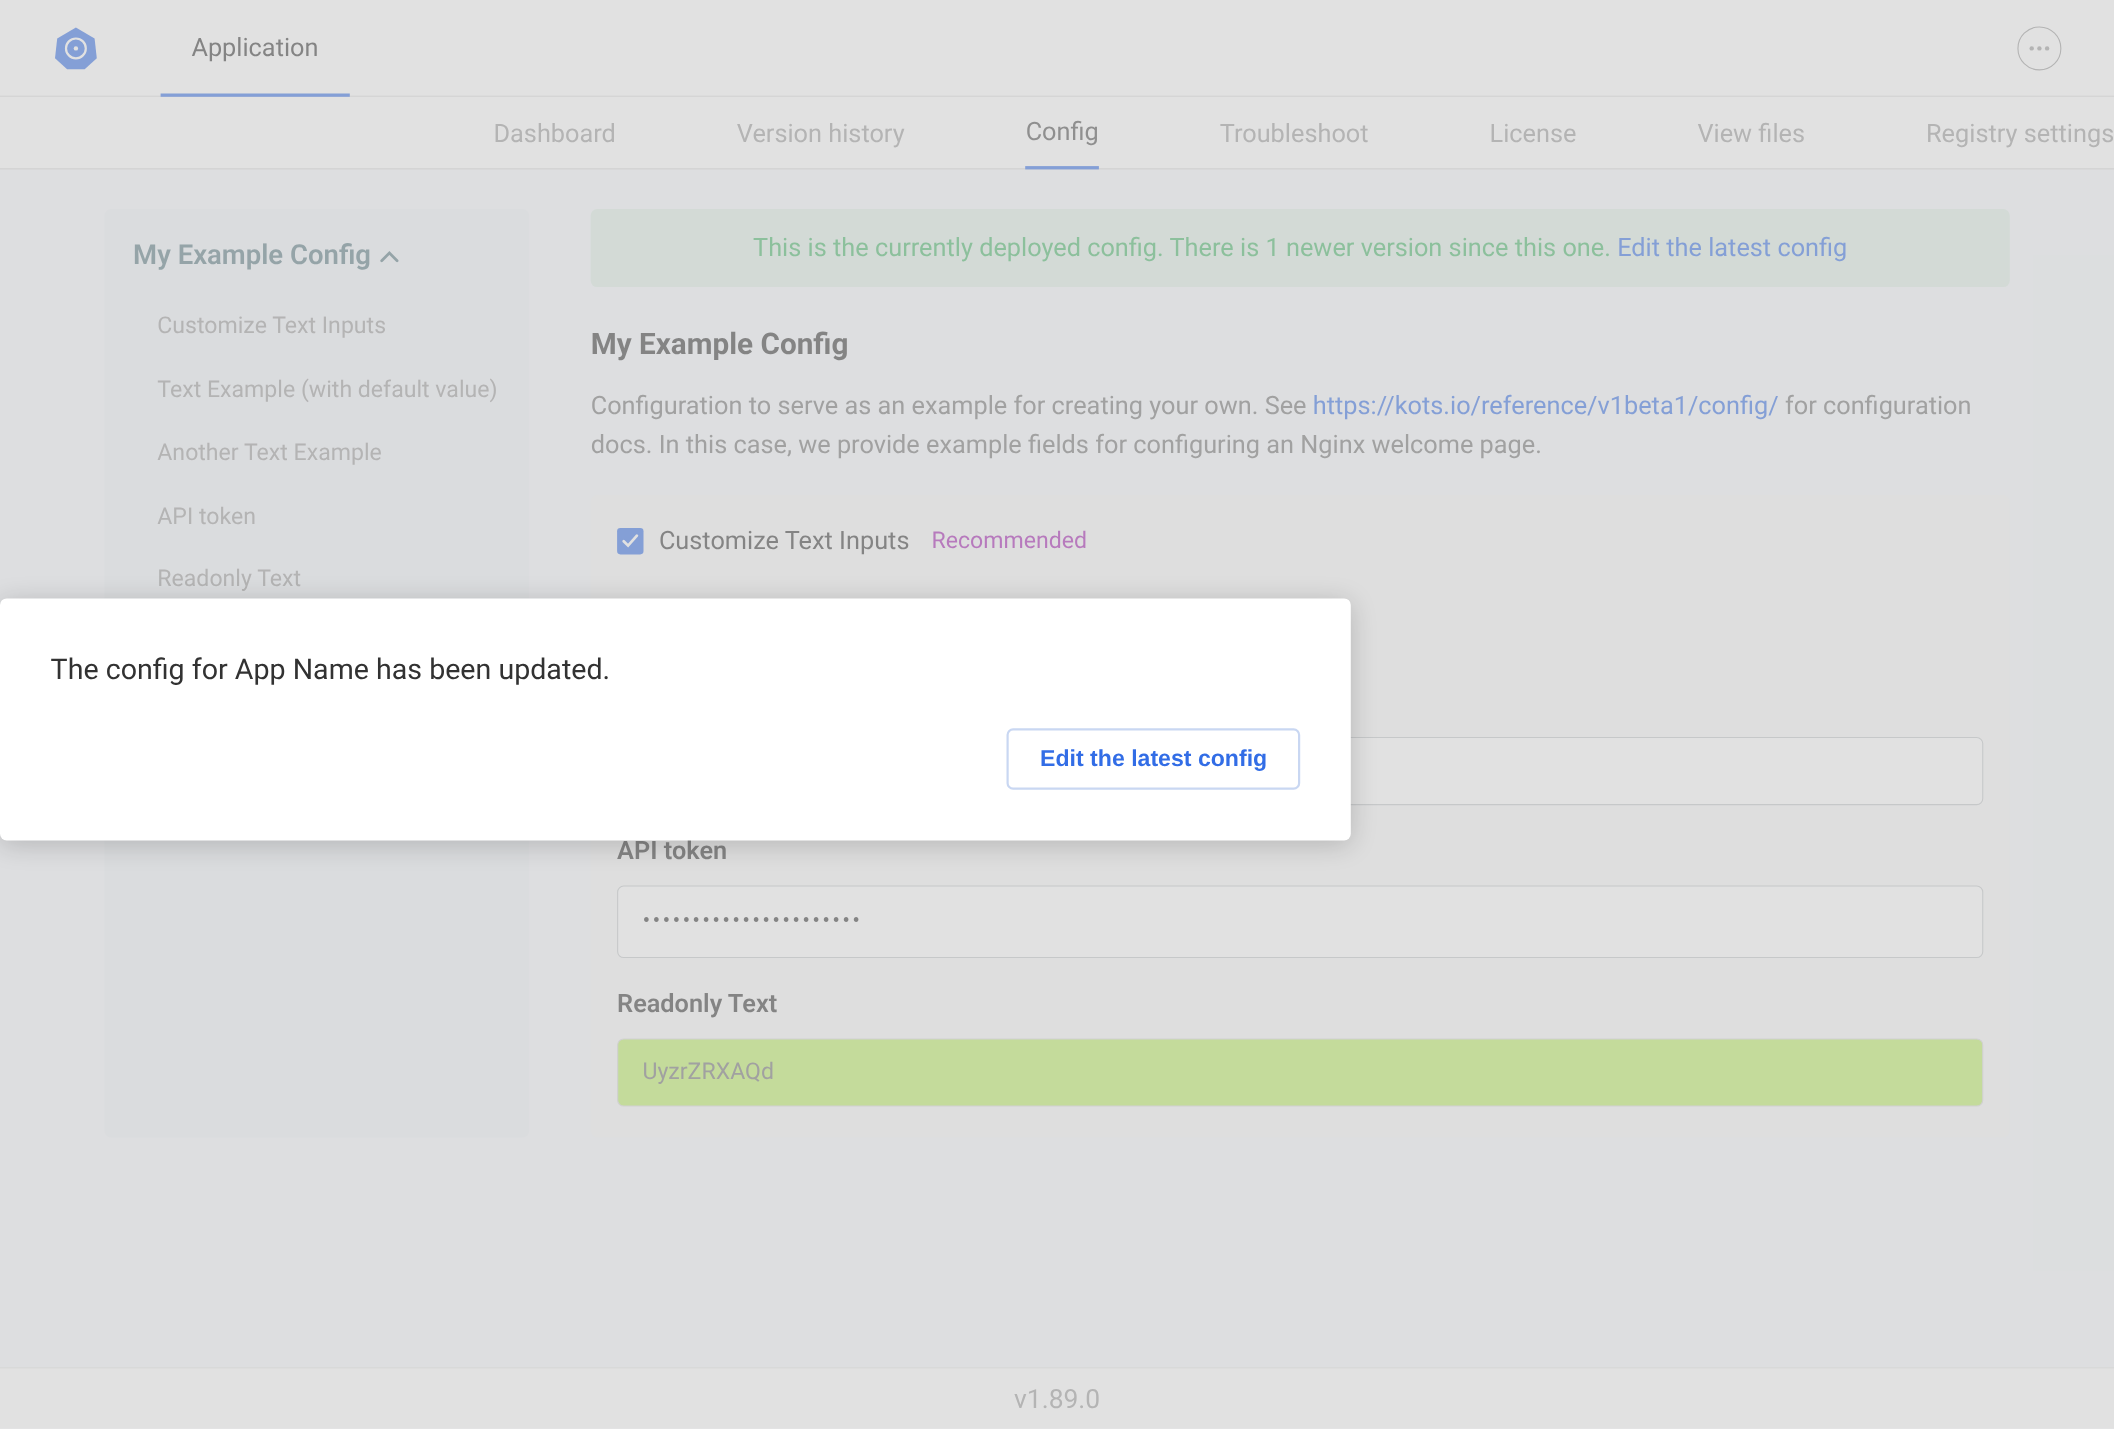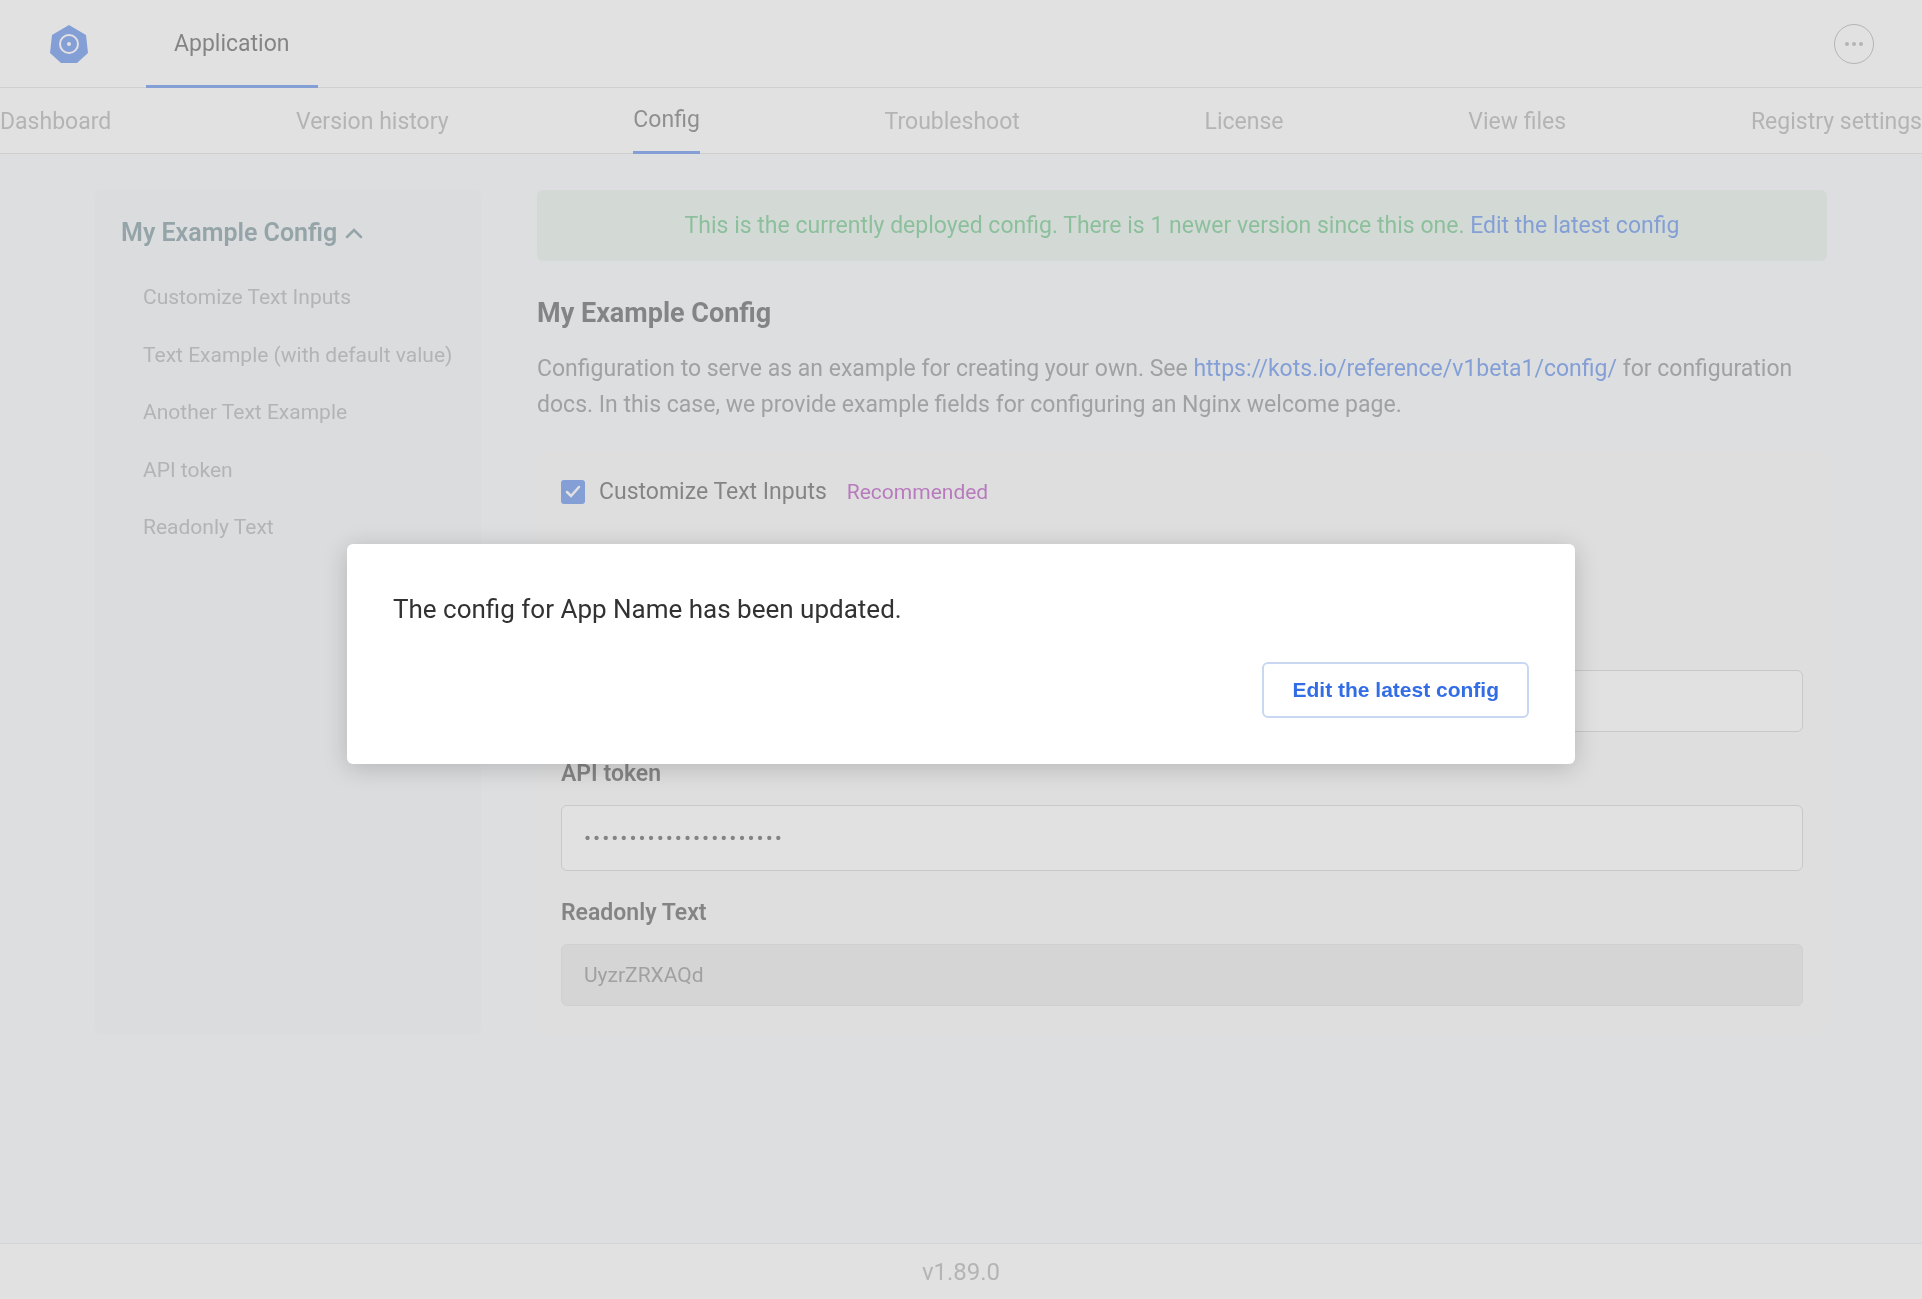--- a/index.html
+++ b/index.html
@@ -38,21 +38,21 @@
   border: 1.5px solid #9b9b9b;
   border-radius: 50%;
   display: flex; align-items: center; justify-content: center;
   color: #717171;
 }
 .subnav {
   height: 66px;
   background: #ffffff;
   border-bottom: 1px solid #d7d7d7;
   display: flex;
-  justify-content: space-between;
+  justify-content: flex-end;
   gap: 110px;
   align-items: center;
 }
 .subnav-item {
   font-size: 23px;
   color: #9b9b9b;
   cursor: pointer;
   padding: 19px 0 18px 0;
 }
 .subnav-item.active {
@@ -143,21 +143,21 @@
   width: 100%;
   padding: 18px 22px;
   font-size: 21px;
   color: #717171;
   border: 1px solid #c4c8ca;
   border-radius: 6px;
   background: #ffffff;
   font-family: inherit;
 }
 .text-input.readonly {
-  background: #e5e5e5;
+  background: #bef264;
   border-color: #dadada;
 }
 .pw-dots {
   font-size: 21px;
   letter-spacing: 2px;
   color: #323232;
   padding: 20px 22px;
   border: 1px solid #c4c8ca;
   border-radius: 6px;
   background: #ffffff;
@@ -174,21 +174,20 @@
   justify-content: center;
   font-size: 24px;
   color: #9b9b9b;
 }
 .overlay {
   position: absolute;
   inset: 0;
   background: rgba(200,200,200,0.55);
   display: flex;
   align-items: flex-start;
-  justify-content: center;
 }
 .modal {
   margin-top: 544px;
   width: 1228px;
   background: #ffffff;
   border-radius: 6px;
   padding: 50px 46px 46px 46px;
   box-shadow: 0 4px 24px rgba(0,0,0,0.18);
 }
 .modal-text {

